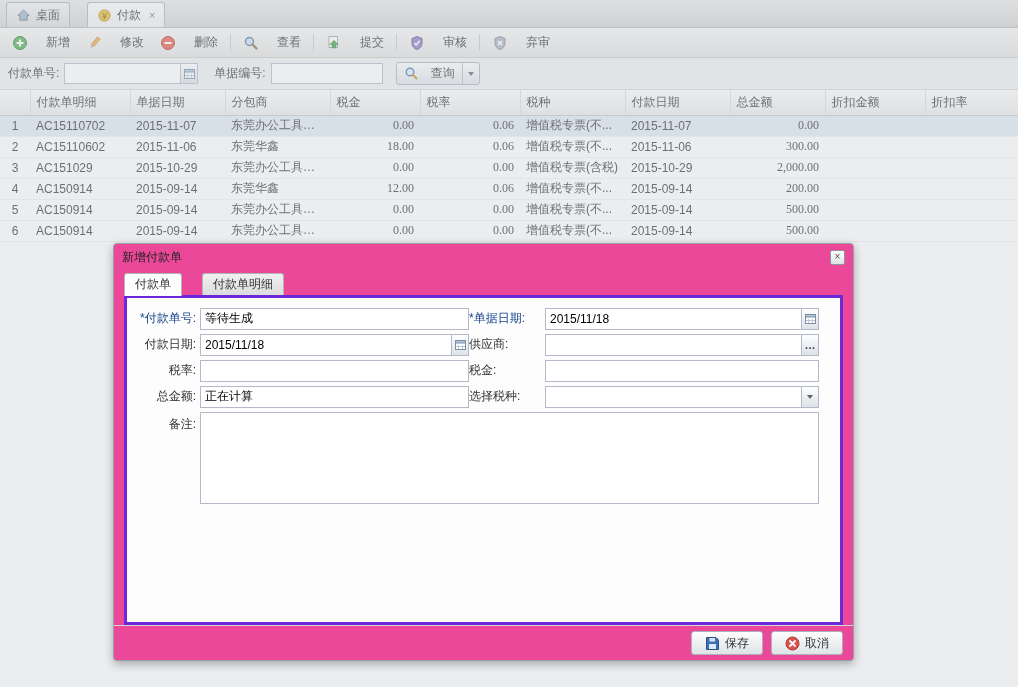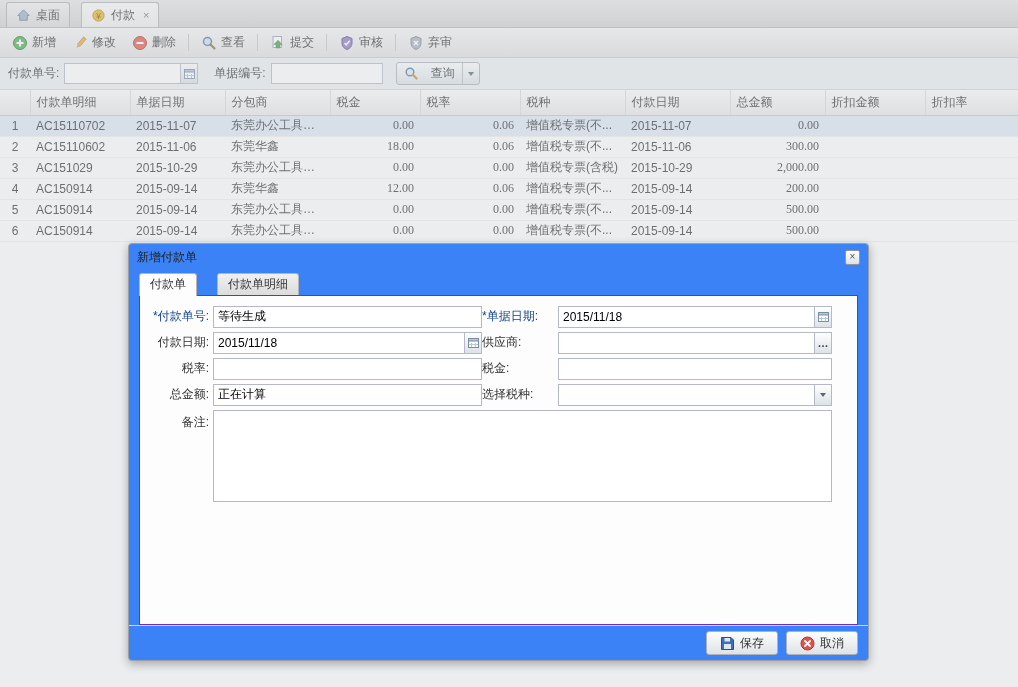--- a/index.html
+++ b/index.html
@@ -7,32 +7,32 @@
   body {
     position:relative; overflow:hidden;
     background:#e9eaea; color:#333;
     font-family:"Liberation Sans","DejaVu Sans",sans-serif; font-size:12px;
   }
   .page { display:flex; flex-direction:column; height:100%; }
 
   
   .tabbar { height:28px; background:linear-gradient(#e8e8e8,#d2d2d2);
     border-bottom:1px solid #b8b8b8; display:flex; align-items:flex-end;
-    padding:3px 0 0 6px; gap:11px; }
+    padding:3px 0 0 6px; gap:17px; }
   .tab { height:25px; display:flex; align-items:center; gap:5px; padding:0 9px;
     border:1px solid #b0b0b0; border-bottom:none; border-radius:3px 3px 0 0;
     background:linear-gradient(#f1f1f1,#d9d9d9); cursor:pointer; }
   .tab.active { background:linear-gradient(#fbfbfb,#efefef); }
   .tab-close { margin-left:3px; color:#777; font-size:11px; line-height:1; }
 
   
   .toolbar { height:30px; background:linear-gradient(#f6f6f6,#e2e2e2);
     border-bottom:1px solid #c9c9c9; display:flex; align-items:center;
     padding:0 5px; gap:2px; }
-  .tbtn { display:flex; align-items:center; gap:4px; padding:3px 7px;
+  .tbtn { display:flex; align-items:center; gap:18px; padding:3px 7px;
     border-radius:3px; cursor:pointer; }
   .tsep { width:1px; height:17px; background:#c6c6c6; margin:0 3px; }
 
   
   .filterbar { height:32px; display:flex; align-items:center; padding:0 8px;
     background:#eef0f0; border-bottom:1px solid #d4d4d4; gap:5px; }
   .trigger-wrap { display:flex; height:21px; background:#fff; }
   .trigger-wrap input { border:1px solid #b5b8c8; border-right:none; height:21px;
     padding:0 4px; width:116px; font:inherit; outline:none; }
   .trigger { width:18px; border:1px solid #b5b8c8;
@@ -59,36 +59,36 @@
   .grid td { height:21px; padding:0 6px; border-bottom:1px solid #f1f1f1;
     white-space:nowrap; overflow:hidden; text-overflow:ellipsis; }
   .c-right { text-align:right;font-family:Liberation Serif, serif; }
   .c-center { text-align:center; }
   tr.row-selected td { background:#dfe8f6; }
 
   
   .mask { position:absolute; inset:0; background:rgba(203,208,213,0.38); z-index:5; }
 
   
-  .dialog { position:absolute; left:128px; top:243px; width:741px; height:418px;
-    background:#3b82f6; border:1px solid #9aa0a6; border-radius:4px;
+  .dialog { position:absolute; left:113px; top:243px; width:741px; height:418px;
+    background:#ec4899; border:1px solid #9aa0a6; border-radius:4px;
     box-shadow:0 3px 10px rgba(0,0,0,0.3); z-index:10;
     display:flex; flex-direction:column; }
   .dlg-header { height:27px; display:flex; align-items:center; padding:0 8px; }
   .dlg-title { flex:1; color:#222; }
   .dlg-close { width:15px; height:15px; border:1px solid #8f959b; border-radius:2px;
     background:linear-gradient(#ffffff,#dfe2e5); display:flex; align-items:center;
     justify-content:center; font-size:10px; color:#555; line-height:1; cursor:pointer; }
   .dlg-tabs { display:flex; align-items:flex-end; padding:2px 10px 0; gap:20px;
     position:relative; z-index:2; }
   .dtab { height:22px; padding:0 10px; display:flex; align-items:center;
     border:1px solid #b5b5b5; border-bottom:none; border-radius:3px 3px 0 0;
     background:linear-gradient(#f0f0f0,#dcdcdc); cursor:pointer; }
   .dtab.active { background:#fdfdfd; height:23px; margin-bottom:-1px; }
-  .dlg-panel { margin:0 10px; border:1px solid #6d28d9; background:#fdfdfd;
+  .dlg-panel { margin:0 10px; border:3px solid #6d28d9; background:#fdfdfd;
     height:332px; padding:10px 0 0 3px; }
   .form-row { display:flex; margin-bottom:4px; align-items:center; }
   .form-row.top { align-items:flex-start; }
   .f-label { width:70px; text-align:right; padding-right:4px; flex:none; }
   .f-label.req { color:#15428b; }
   .f-label2 { width:76px; padding-right:4px; flex:none; }
   .f-label2.req { color:#15428b; }
   .fw1 { width:269px; flex:none; }
   .fw2 { width:274px; flex:none; }
   .fwrap { display:flex; height:22px; background:#fff; }

